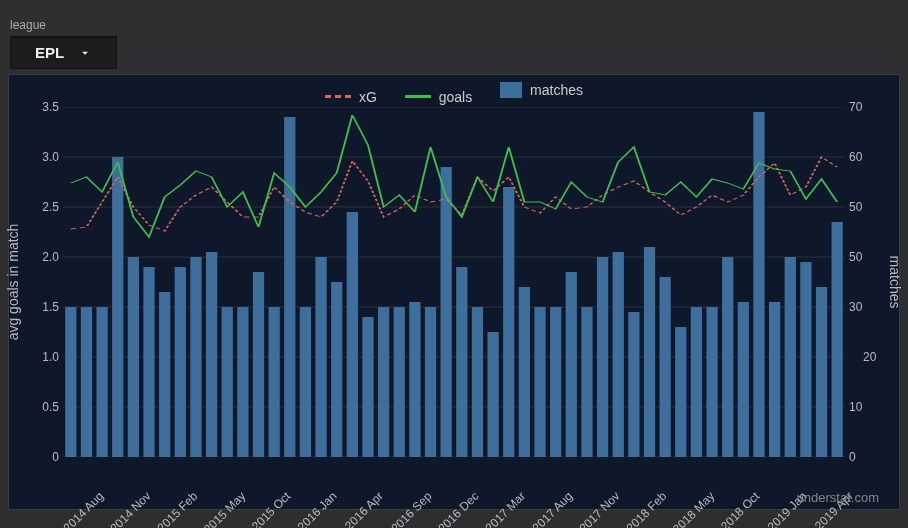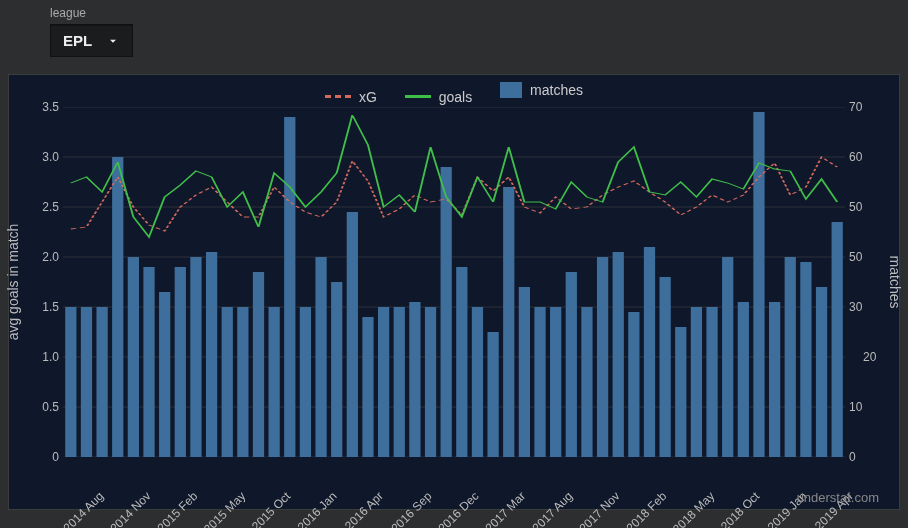--- a/index.html
+++ b/index.html
@@ -1,19 +1,19 @@
 <!DOCTYPE html>
 <html><head>
 <meta charset="utf-8">
 <style>
   html,body{margin:0;padding:0;background:#2c2e30;color:#ccc;font-family:Arial,Helvetica,sans-serif;font-size:13px;}
   .page{width:908px;height:528px;position:relative;box-sizing:border-box;}
-  .filter{position:absolute;left:10px;top:6px;margin-left:40px;}
+  .filter{position:absolute;left:10px;top:18px;}
   .filter-label{font-size:12px;color:#aaa;margin-bottom:4px;}
-  .dropdown{background:#1b1c1d;border:1px solid #111;padding:7px 12px;display:inline-flex;align-items:center;gap:14px;cursor:pointer;box-shadow:0 1px 0 rgba(0,0,0,.3) inset;}
+  .dropdown{background:#1b1c1d;border:1px solid #111;padding:7px 24px;display:inline-flex;align-items:center;gap:14px;cursor:pointer;box-shadow:0 1px 0 rgba(0,0,0,.3) inset;}
   .dropdown-value{font-weight:bold;font-size:15px;color:#eee;}
   .dropdown svg{width:14px;height:14px;fill:#eee;}
   .chart-panel{position:absolute;left:8px;right:8px;top:74px;bottom:18px;background:#0f172a;border:1px solid #3a3c3e;}
   .legend{position:absolute;top:7px;left:0;right:0;text-align:center;font-size:14px;}
   .legend span.item{display:inline-flex;align-items:center;gap:8px;margin:0 12px;color:#ccc;}
   .legend .swatch{display:inline-block;width:26px;height:0;}
   .swatch.xg{border-top:3px dashed #d46a5e;}
   .swatch.goals{border-top:3px solid #3fbf4a;}
   .swatch.matches{height:14px;width:20px;background:#3d6e9c;border:1px solid #3d6e9c;}
   .plot{position:absolute;left:54px;right:54px;top:32px;bottom:52px;}

